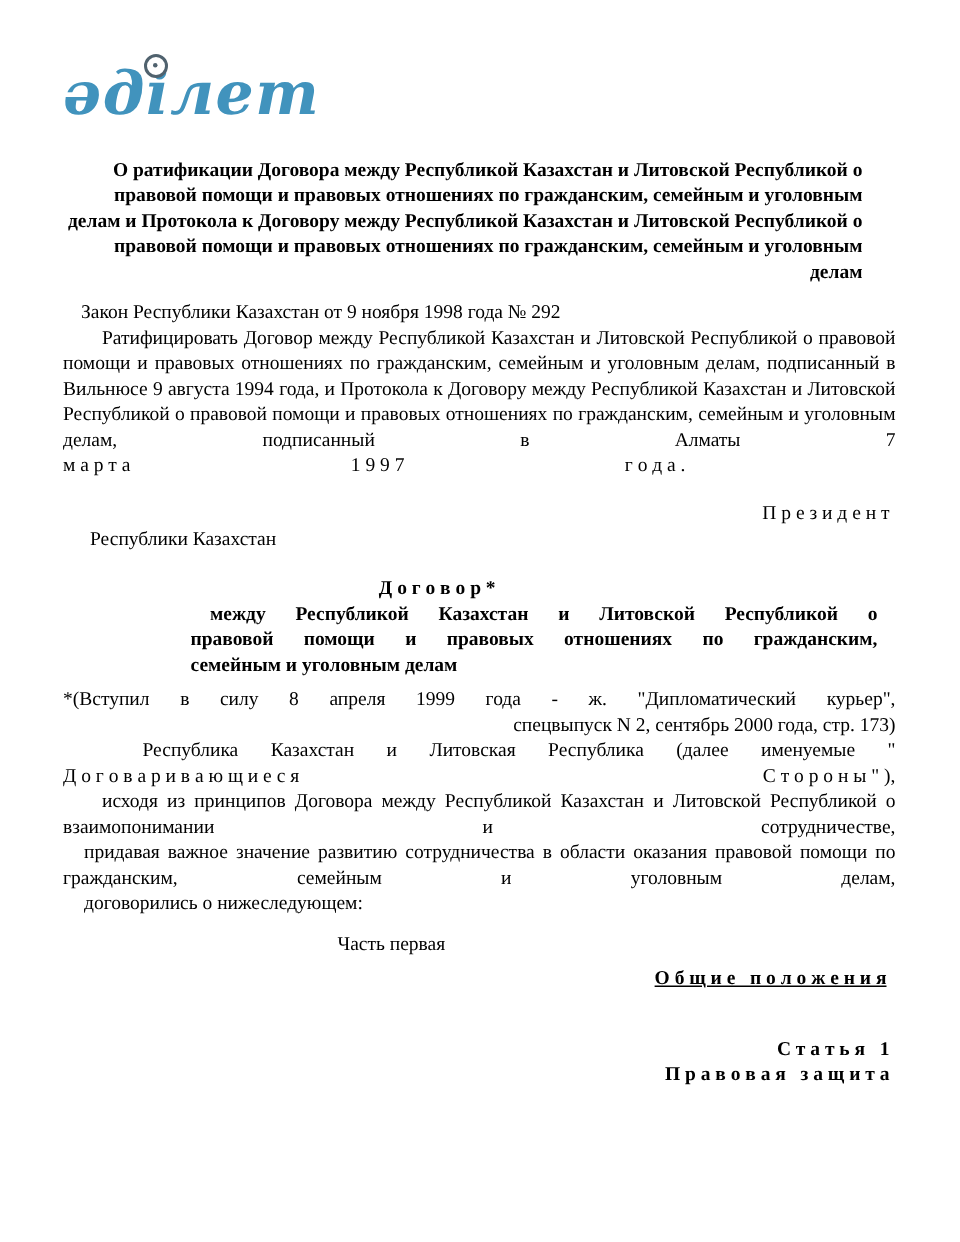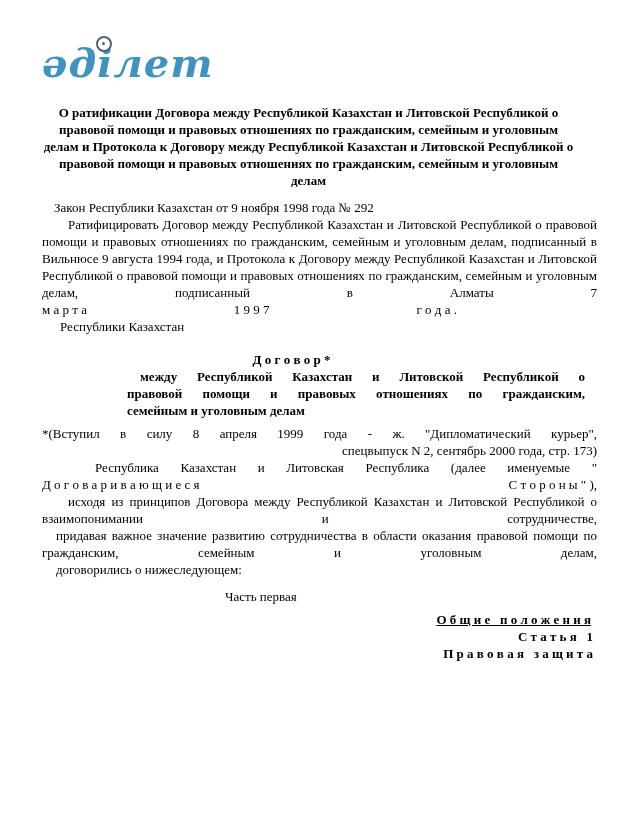--- a/index.html
+++ b/index.html
@@ -39,21 +39,21 @@
     .logo-ring::after {
       content: "";
       position: absolute;
       left: 4px; top: 4px;
       width: 3px; height: 3px;
       background: #50626e;
       border-radius: 50%;
     }
 
     
-    .doc-title { font-weight: 700; margin-top: 12px; margin-right: 22px; text-align: center; }
+    .doc-title { font-weight: 700; margin-top: 12px; margin-right: 22px; text-align: right; }
     .law-line  { margin-top: 10px; margin-left: 12px; }
 
     .para  { text-align: justify; }
     .jlast { text-align: justify; text-align-last: justify; }
     .ind13 { text-indent: 13px; }
     .ind14 { text-indent: 14px; }
     .ind26 { text-indent: 26px; }
     .ind53 { text-indent: 53px; }
 
     .spread { display: flex; justify-content: space-between; }
@@ -83,21 +83,21 @@
       margin-top: 6px;
       white-space: pre-wrap;
       text-decoration: underline;
     }
     .article-line {
       font-weight: 700;
       text-align: right;
       padding-right: 4px;
       white-space: pre-wrap;
     }
-    .article-1 { }
+    .article-1 { margin-top: 30px; }
   </style>
 </head>
 <body>
 
 <div class="page">
 
   <div class="logo">
     <span class="logo-text">әділет</span>
     <span class="logo-ring"></span>
   </div>
@@ -107,20 +107,21 @@
   <div class="law-line">Закон Республики Казахстан от 9 ноября 1998 года № 292</div>
 
   <div class="para jlast ind26">Ратифицировать Договор между Республикой Казахстан и Литовской Республикой о правовой помощи и правовых отношениях по гражданским, семейным и уголовным делам, подписанный в Вильнюсе 9 августа 1994 года, и Протокола к Договору между Республикой Казахстан и Литовской Республикой о правовой помощи и правовых отношениях по гражданским, семейным и уголовным делам, подписанный в Алматы 7</div>
 
   <div class="spread spread-date">
     <span>м а р т а</span>
     <span>1 9 9 7</span>
     <span>г о д а .</span>
   </div>
 
+  <div class="president-1">П р е з и д е н т</div>
   <div class="president-2">Республики Казахстан</div>
 
   <div class="treaty-heading">Д о г о в о р *</div>
 
   <div class="treaty-subtitle">
     <div class="tsub-line jlast ind13">между Республикой Казахстан и Литовской Республикой о</div>
     <div class="tsub-line jlast">правовой помощи и правовых отношениях по гражданским,</div>
     <div class="tsub-line">семейным и уголовным делам</div>
   </div>
 

